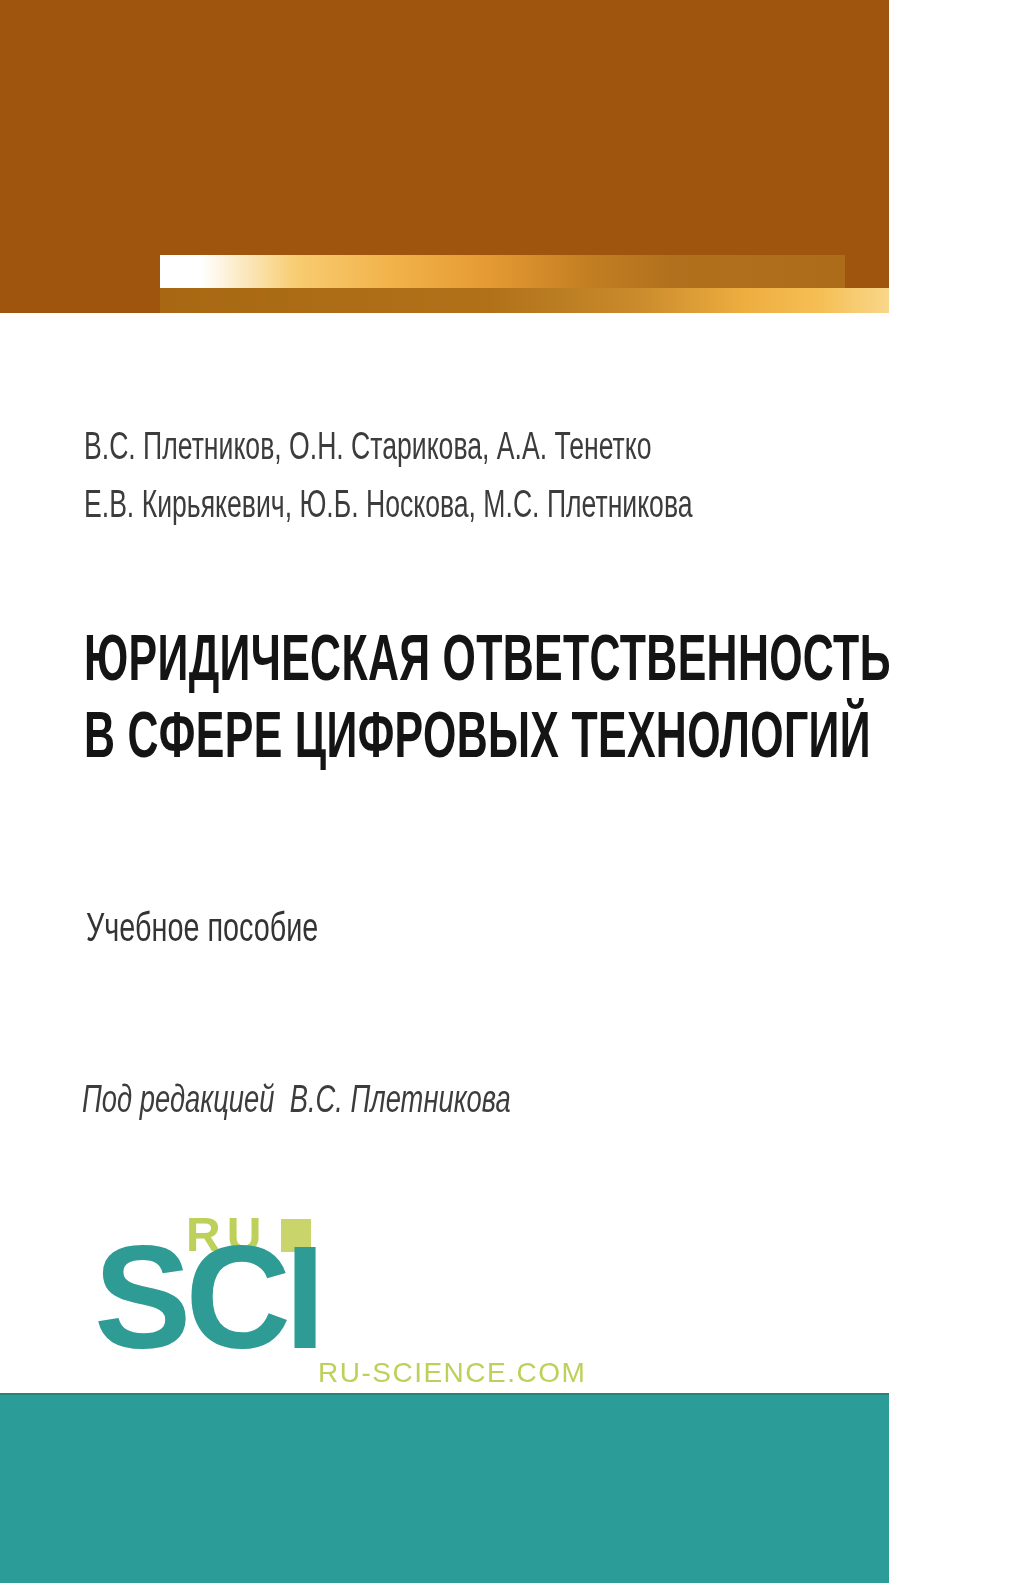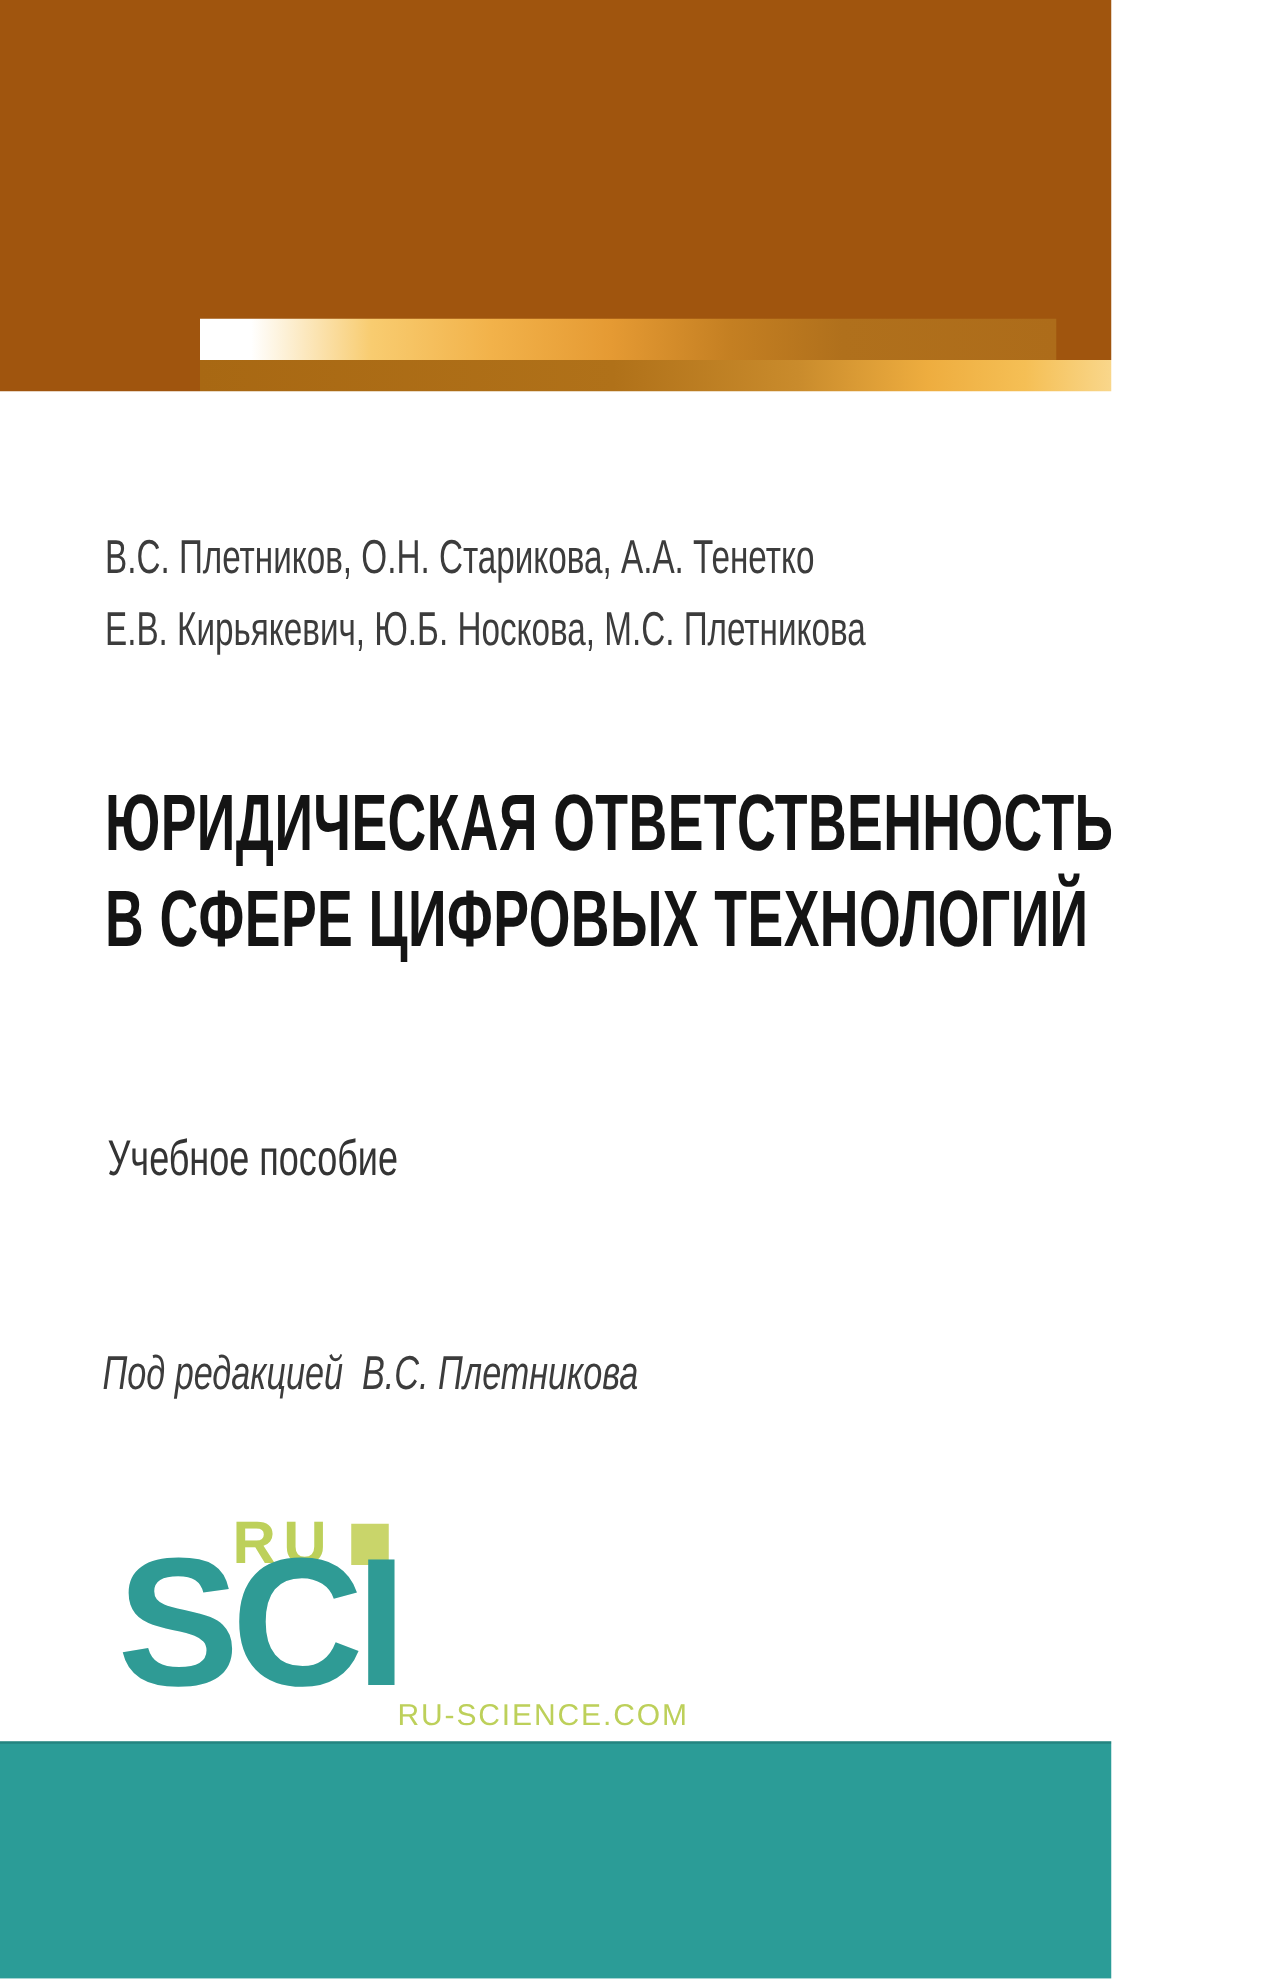--- a/index.html
+++ b/index.html
@@ -85,21 +85,21 @@
     font-size:146px;font-weight:700;line-height:110px;
     color:var(--teal-logo);letter-spacing:-6px;
   }
   .logo-ence{
     position:absolute;left:310px;top:1262px;
     font-size:100px;font-weight:400;line-height:100px;
     color:var(--lime);letter-spacing:-3px;
   }
   .logo-site{
     position:absolute;left:318px;top:1361px;
-    font-size:24px;font-weight:400;line-height:24px;
+    font-size:28px;font-weight:400;line-height:24px;
     color:var(--lime);letter-spacing:1.5px;
   }
   
   .footer{
     position:absolute;left:0;top:1393px;width:1029px;height:190px;
     background:var(--teal-footer);
     border-top:2px solid rgba(0,0,0,0.15);
     box-sizing:border-box;
   }
 </style>

